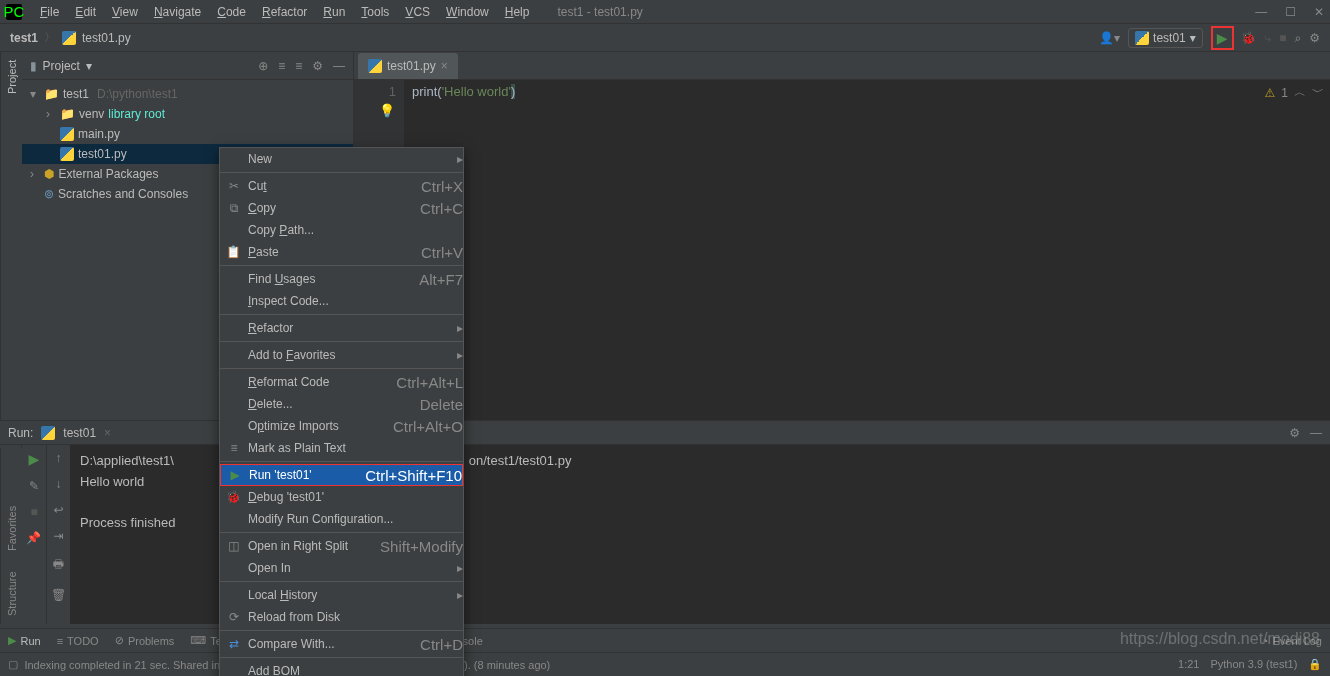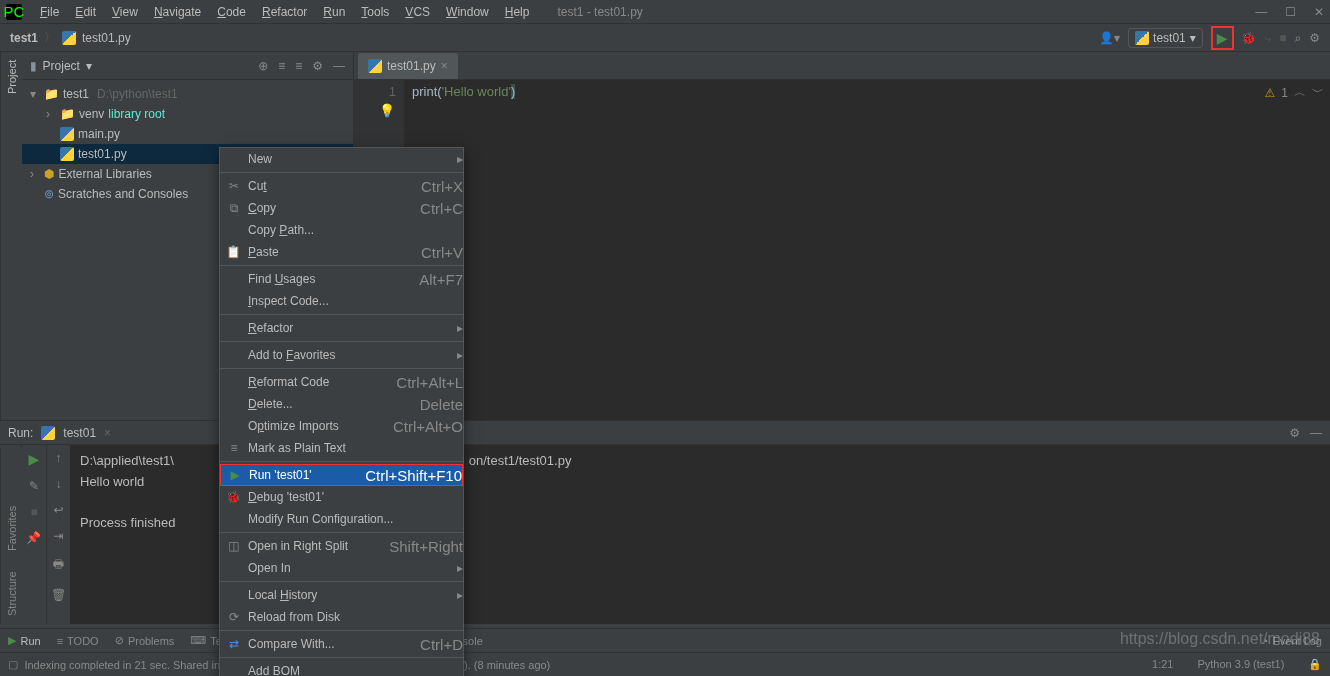--- a/index.html
+++ b/index.html
@@ -52,21 +52,21 @@
 .run-left-gutter { width: 22px; background: #3c3f41; border-right: 1px solid #323232; }
 .run-left-tools { width: 24px; background: #3c3f41; display: flex; flex-direction: column; align-items: center; padding: 6px 0; gap: 12px; color: #888; }
 .run-left-tools2 { width: 24px; background: #3c3f41; display: flex; flex-direction: column; align-items: center; padding: 6px 0; gap: 12px; color: #888; border-left: 1px solid #323232; }
 .run-output { flex: 1; background: #2b2b2b; padding: 6px 10px; font-family: Consolas, monospace; font-size: 13px; color: #bbb; line-height: 1.6; }
 .bottom-bar { position: absolute; bottom: 24px; left: 0; right: 0; height: 24px; background: #3c3f41; border-top: 1px solid #323232; display: flex; align-items: center; padding: 0 8px; gap: 16px; font-size: 11px; }
 .bottom-bar .item { display: flex; align-items: center; gap: 4px; color: #888; }
 .bottom-bar .run-item { color: #bbb; }
 .bottom-bar .play-sm { color: #4c8c4a; }
 .bottom-bar .right { margin-left: auto; display: flex; gap: 14px; }
 .status-bar { position: absolute; bottom: 0; left: 0; right: 0; height: 24px; background: #3c3f41; border-top: 1px solid #323232; display: flex; align-items: center; padding: 0 8px; font-size: 11px; color: #888; }
-.status-bar .right { margin-left: auto; display: flex; gap: 24px; }
+.status-bar .right { margin-left: auto; display: flex; gap: 11px; }
 .context-menu { position: absolute; left: 219px; top: 147px; width: 245px; background: #3c3f41; border: 1px solid #555; box-shadow: 0 4px 12px rgba(0,0,0,0.5); z-index: 100; }
 .ctx-item { height: 22px; display: flex; align-items: center; padding: 0 0 0 28px; position: relative; color: #bbb; }
 .ctx-item .shortcut { margin-left: auto; color: #888; font-size: 15px; }
 .ctx-item .arrow { margin-left: auto; color: #888; }
 .ctx-item .ic { position: absolute; left: 6px; width: 16px; text-align: center; color: #888; }
 .ctx-item.hl { background: #1a5ca8; color: #fff; border: 1px solid #e33; box-sizing: border-box; }
 .ctx-item.hl .shortcut { color: #fff; }
 .ctx-sep { height: 1px; background: #555; margin: 2px 0; }
 .left-vertical-tabs { position: absolute; left: 0; top: 448px; width: 22px; background: #3c3f41; border-right: 1px solid #323232; writing-mode: vertical-rl; transform: rotate(180deg); display: flex; align-items: center; justify-content: flex-start; padding: 8px 0; gap: 20px; font-size: 11px; color: #888; height: 176px; }
 .watermark { position: absolute; right: 10px; bottom: 28px; color: rgba(255,255,255,0.25); font-size: 16px; }
@@ -157,21 +157,21 @@
           <span>main.py</span>
    </div>
         <div class="tree-row indent-1 selected">
      <span class="chevron"></span>
           <span class="py-file-icon"></span>
           <span>test01.py</span>
    </div>
         <div class="tree-row  ">
      <span class="chevron">›</span>
           <span style="color:#c9a227">⬢</span>
-          <span>External Libraries</span>
+          <span>External Packages</span>
    </div>
         <div class="tree-row  ">
      <span class="chevron"></span>
           <span style="color:#6897bb">⊚</span>
           <span>Scratches and Consoles</span>
    </div>
       </div>
   </div>
   <div class="editor-area">
     <div class="editor-tabs">
@@ -352,21 +352,21 @@
       <span class="ic" style="color:#4c8c4a">🐞</span>
       <span><u>D</u>ebug 'test01'</span>
     </div>
     <div class="ctx-item">
       <span>Modify Run Configuration...</span>
     </div>
     <div class="ctx-sep"></div>
     <div class="ctx-item">
       <span class="ic" style="">◫</span>
       <span>Open in Right Split</span>
-      <span class="shortcut">Shift+Right</span>
+      <span class="shortcut">Shift+Modify</span>
     </div>
     <div class="ctx-item">
       <span>Open In</span>
       <span class="arrow">▸</span>
     </div>
     <div class="ctx-sep"></div>
     <div class="ctx-item">
       <span>Local <u>H</u>istory</span>
       <span class="arrow">▸</span>
     </div>

